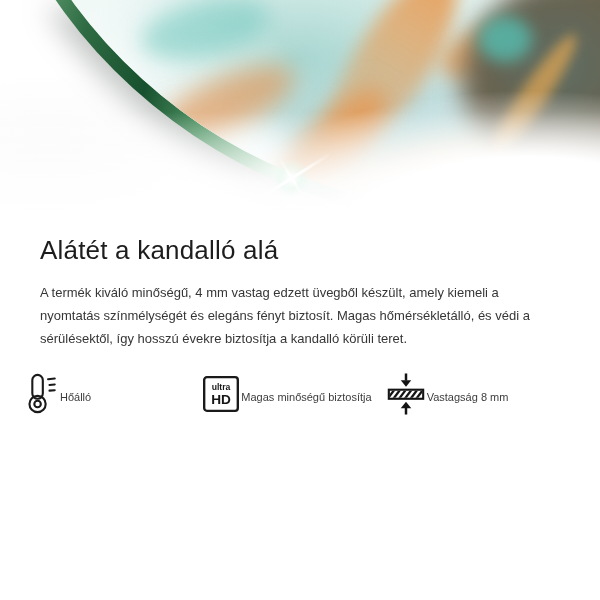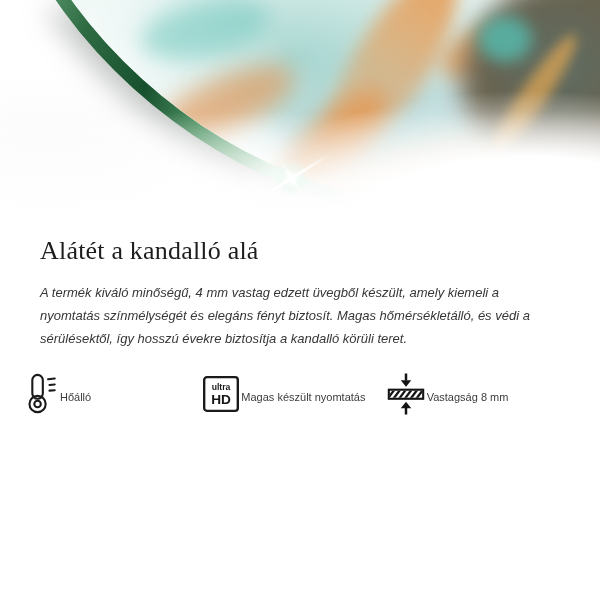--- a/index.html
+++ b/index.html
@@ -50,24 +50,24 @@
   .sparkle{position:absolute;left:291px;top:178px;width:0;height:0;transform:rotate(-32deg);}
   .sparkle .glow{position:absolute;left:-19px;top:-19px;width:38px;height:38px;border-radius:50%;
     background:radial-gradient(circle, rgba(255,255,255,0.95) 0%, rgba(235,250,242,0.55) 40%, rgba(255,255,255,0) 70%);}
   .sparkle .ray-h{position:absolute;left:-46px;top:-1.5px;width:92px;height:3px;
     background:linear-gradient(90deg, rgba(255,255,255,0) 0%, rgba(255,255,255,0.95) 38%, #fff 50%, rgba(255,255,255,0.95) 62%, rgba(255,255,255,0) 100%);}
   .sparkle .ray-v{position:absolute;left:-1.5px;top:-23px;width:3px;height:46px;
     background:linear-gradient(180deg, rgba(255,255,255,0) 0%, #fff 50%, rgba(255,255,255,0) 100%);}
 
   
   .content{padding:0 40px;}
-  h1{margin:0;font-family:Liberation Serif, serif;font-weight:400;
+  h1{margin:0;font-family:Liberation Sans, sans-serif;font-weight:400;
      font-size:26px;line-height:33px;color:#1d1d1d;letter-spacing:0.2px;}
   h1 span{display:block;}
-  .desc{margin:14px 0 0;max-width:502px;font-size:13px;line-height:23px;color:#363636;font-style:italic;}
+  .desc{margin:14px 0 0;max-width:502px;font-size:13px;line-height:23px;color:#363636;}
 
   
   .features{margin-top:21px;display:grid;grid-template-columns:repeat(3,1fr);
     row-gap:17px;padding:0 32px 0 18px;}
   .feature{display:flex;align-items:center;}
   .icon-box{height:46px;display:flex;align-items:center;justify-content:center;}
   .feature-label{margin-top:6px;font-size:11px;line-height:14px;color:#3c3c3c;text-align:right;}
   svg{display:block;}
   .hd-top{font-family:"Liberation Sans",sans-serif;font-size:9.5px;font-weight:700;fill:#161616;}
   .hd-bottom{font-family:"Liberation Sans",sans-serif;font-size:15px;font-weight:700;fill:#161616;}
@@ -127,21 +127,21 @@
     </div>
 
     <div class="feature">
       <div class="icon-box">
         <svg width="40" height="40" viewBox="0 0 44 44" fill="none">
           <rect x="3.5" y="3.5" width="37" height="37" rx="3" stroke="#1a1a1a" stroke-width="2.6"></rect>
           <text class="hd-top" x="22" y="17.5" text-anchor="middle">ultra</text>
           <text class="hd-bottom" x="22" y="33" text-anchor="middle">HD</text>
         </svg>
       </div>
-      <div class="feature-label">Magas készült nyomtatás</div>
+      <div class="feature-label">Magas minőségű biztosítja</div>
     </div>
 
 
 
 
     <div class="feature">
       <div class="icon-box">
         <svg width="42" height="46" viewBox="0 0 44 46" fill="none">
           <defs>
             <clipPath id="barClip">

